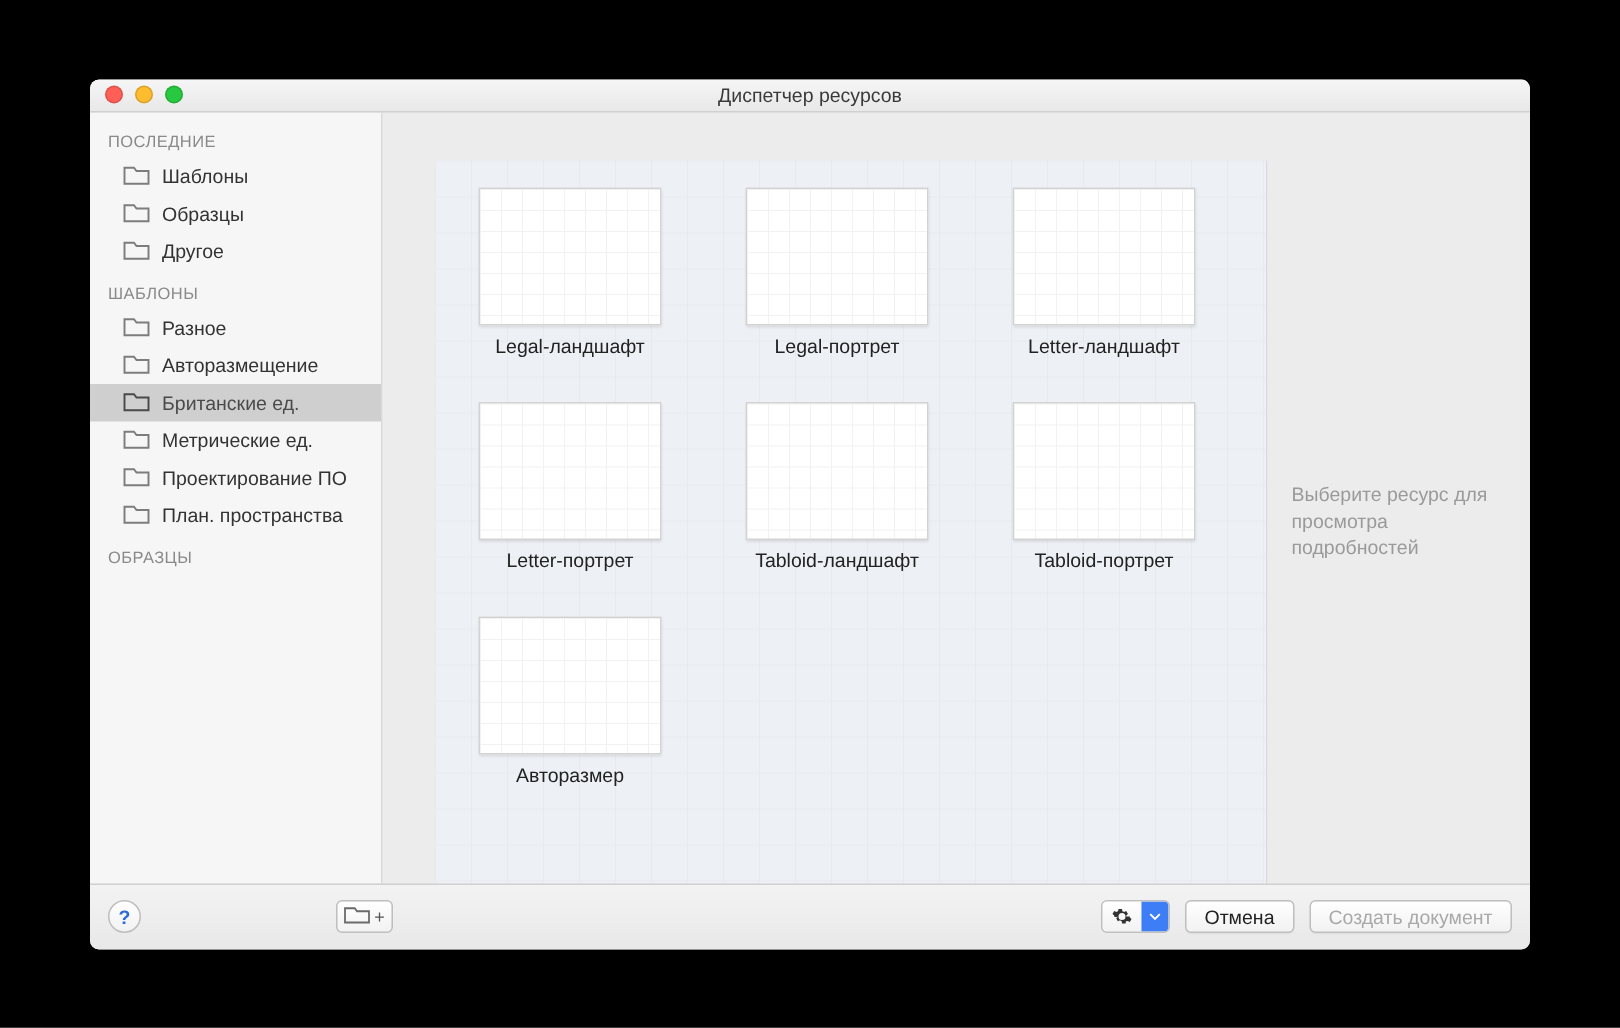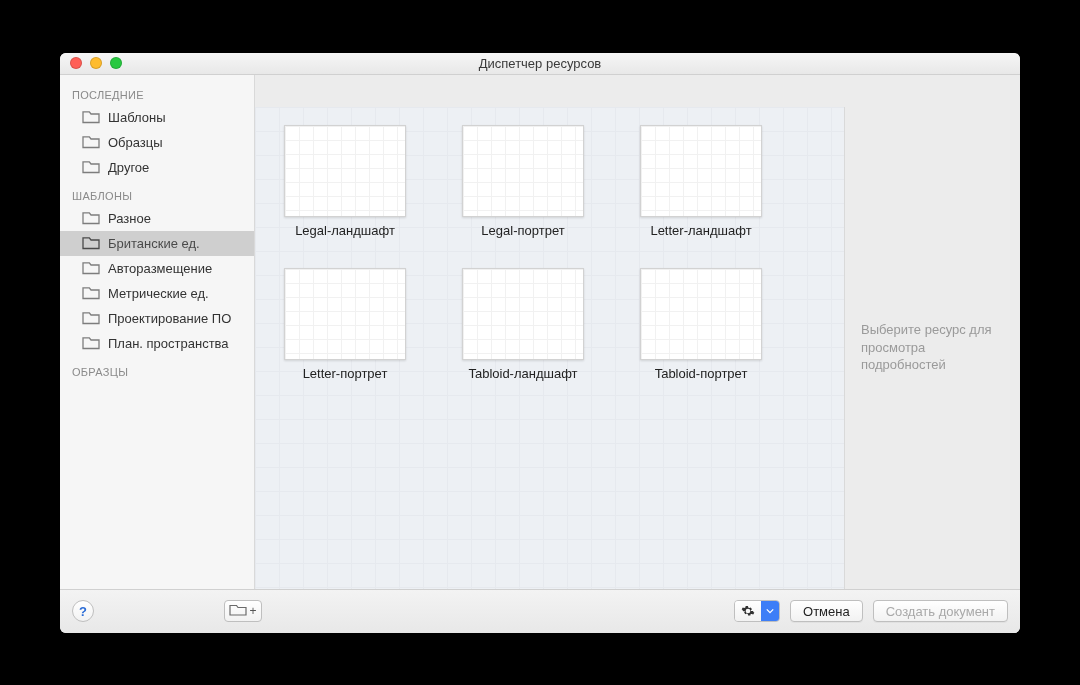--- a/index.html
+++ b/index.html
@@ -26,21 +26,21 @@
     flex: 0 0 auto;
   }
   .traffic-lights { display: flex; gap: 8px; margin-left: 10px; }
   .tl { width: 12px; height: 12px; border-radius: 50%; box-shadow: inset 0 0 0 1px rgba(0,0,0,0.15); }
   .tl.red   { background: #ff5f57; }
   .tl.yel   { background: #febc2e; }
   .tl.grn   { background: #28c840; }
   .title { position: absolute; left: 0; right: 0; text-align: center; font-size: 13px; color: #3a3a3a; pointer-events: none; }
 
   
-  .body { flex: 1 1 auto; display: flex; min-height: 0; }
+  .body { flex: 1 1 auto; display: flex; min-height: 0; gap: 35px; }
 
   
   .sidebar {
     width: 195px; flex: 0 0 195px;
     background: #f6f6f6;
     border-right: 1px solid #d9d9d9;
     overflow-y: auto;
     padding-top: 4px;
   }
   .sb-section { font-size: 11px; color: #8a8a8a; letter-spacing: .3px; padding: 10px 12px 4px 12px; }
@@ -188,31 +188,31 @@
             </svg></span>
           <span class="label">Другое</span>
         </div>
         <div class="sb-section">ШАБЛОНЫ</div>
         <div class="sb-item">
           <span class="folder"><svg width="18" height="14" viewBox="0 0 18 14">
               <path d="M1 4V12.5h16V4H9L7.3 1.8H1z" fill="none" stroke="#7d7d7d" stroke-width="1.3"></path>
             </svg></span>
           <span class="label">Разное</span>
         </div>
+        <div class="sb-item">
+          <span class="folder"><svg width="18" height="14" viewBox="0 0 18 14">
+              <path d="M1 4V12.5h16V4H9L7.3 1.8H1z" fill="none" stroke="#7d7d7d" stroke-width="1.3"></path>
+            </svg></span>
+          <span class="label">Авторазмещение</span>
+        </div>
         <div class="sb-item selected">
           <span class="folder"><svg width="18" height="14" viewBox="0 0 18 14">
               <path d="M1 4V12.5h16V4H9L7.3 1.8H1z" fill="none" stroke="#7d7d7d" stroke-width="1.3"></path>
             </svg></span>
           <span class="label">Британские ед.</span>
-        </div>
-        <div class="sb-item">
-          <span class="folder"><svg width="18" height="14" viewBox="0 0 18 14">
-              <path d="M1 4V12.5h16V4H9L7.3 1.8H1z" fill="none" stroke="#7d7d7d" stroke-width="1.3"></path>
-            </svg></span>
-          <span class="label">Авторазмещение</span>
         </div>
         <div class="sb-item">
           <span class="folder"><svg width="18" height="14" viewBox="0 0 18 14">
               <path d="M1 4V12.5h16V4H9L7.3 1.8H1z" fill="none" stroke="#7d7d7d" stroke-width="1.3"></path>
             </svg></span>
           <span class="label">Метрические ед.</span>
         </div>
         <div class="sb-item">
           <span class="folder"><svg width="18" height="14" viewBox="0 0 18 14">
               <path d="M1 4V12.5h16V4H9L7.3 1.8H1z" fill="none" stroke="#7d7d7d" stroke-width="1.3"></path>
@@ -247,20 +247,24 @@
               <div class="thumb"></div>
               <div class="tlabel">Letter-портрет</div>
             </div>
             <div class="tpl">
               <div class="thumb"></div>
               <div class="tlabel">Tabloid-ландшафт</div>
             </div>
             <div class="tpl">
               <div class="thumb"></div>
               <div class="tlabel">Tabloid-портрет</div>
+            </div>
+            <div class="tpl">
+              <div class="thumb"></div>
+              <div class="tlabel">Авторазмер</div>
             </div>
           </div>
       </div>
       <div class="details">
         <div class="details-msg">Выберите ресурс для просмотра подробностей</div>
       </div>
     </div>
 
   </div>
 

